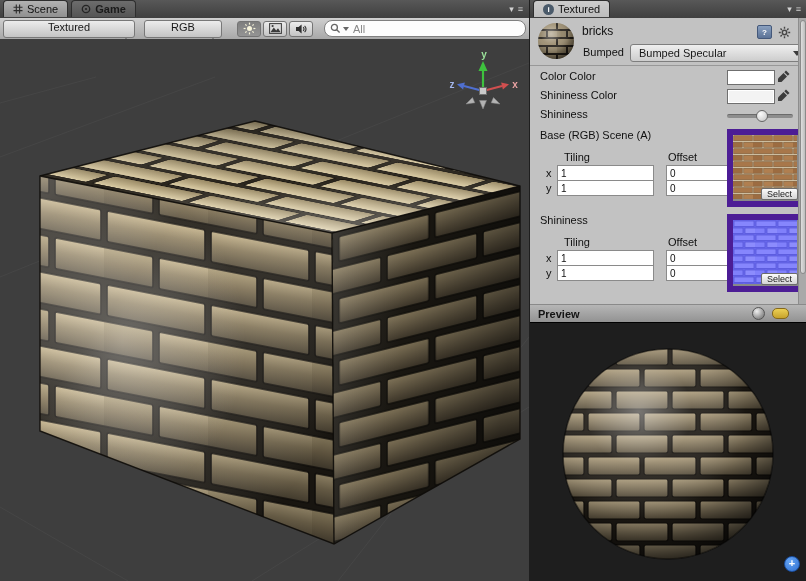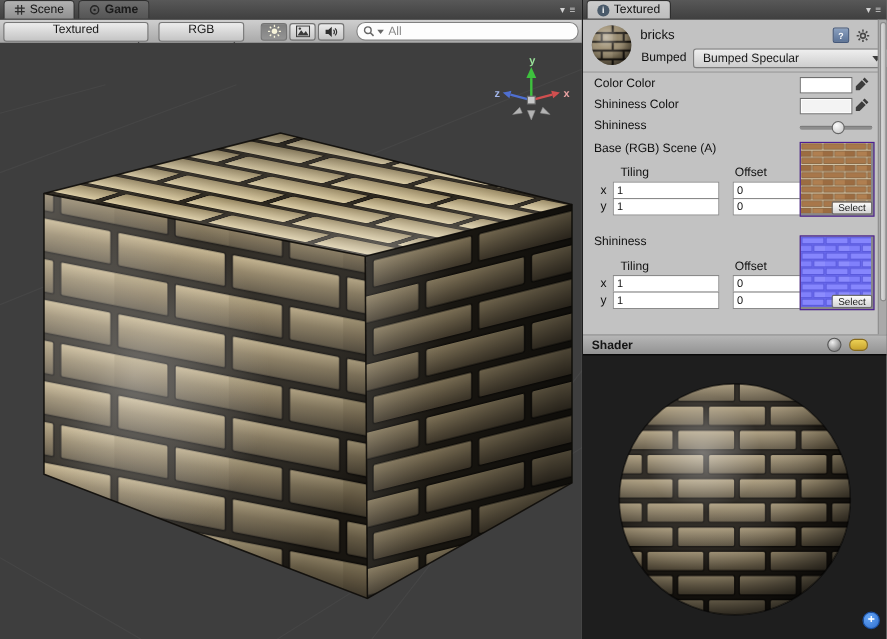--- a/index.html
+++ b/index.html
@@ -46,21 +46,21 @@
   .shader-dd .dcaret{margin-left:auto;width:0;height:0;border-left:4px solid transparent;border-right:4px solid transparent;border-top:5px solid #3c3c3c;}
   .header-icons{position:absolute;right:16px;top:7px;display:flex;gap:6px;align-items:center;}
   .help-badge{width:13px;height:12px;border-radius:2px;background:linear-gradient(#8aa0bf,#5c7397);border:1px solid #44587a;color:#fff;font-size:8px;font-weight:bold;display:flex;align-items:center;justify-content:center;}
 
   .lbl{position:absolute;color:#101010;}
   .swatch{position:absolute;width:46px;height:13px;border:1px solid #6f6f6f;box-shadow:inset 0 0 0 1px #fff;}
   .dropper{position:absolute;width:14px;height:14px;}
   .slider-track{position:absolute;width:66px;height:3px;background:#8d8d8d;border-top:1px solid #6b6b6b;border-radius:2px;}
   .slider-thumb{position:absolute;width:10px;height:10px;border-radius:50%;background:radial-gradient(circle at 35% 30%,#fbfbfb,#c2c2c2);border:1px solid #666;}
   .mini-input{position:absolute;height:14px;border:1px solid #8a8a8a;background:#fff;font-size:10px;padding:0 3px;color:#111;font-family:inherit;}
-  .thumb-box{position:absolute;width:66px;height:66px;border:1px solid #4c1d95;background:#888;}
+  .thumb-box{position:absolute;width:66px;height:66px;border:6px solid #4c1d95;background:#888;}
   .select-btn{position:absolute;right:1px;bottom:1px;height:12px;font-size:9px;line-height:10px;padding:0 5px;border:1px solid #6d6d6d;border-radius:2px;background:linear-gradient(#fbfbfb,#d4d4d4);color:#1a1a1a;font-family:inherit;}
 
   .preview-header{position:absolute;left:0;right:0;top:286px;height:17px;background:linear-gradient(#b6b6b6,#929292);border-top:1px solid #8a8a8a;border-bottom:1px solid #5f5f5f;display:flex;align-items:center;}
   .preview-header .ph-label{margin-left:8px;font-weight:bold;color:#141414;}
   .ph-buttons{margin-left:auto;display:flex;align-items:center;gap:7px;margin-right:18px;}
   .ph-sphere{width:11px;height:11px;border-radius:50%;background:radial-gradient(circle at 35% 30%,#f0f0f0,#9a9a9a 60%,#6c6c6c);border:1px solid #555;}
   .ph-lamp{width:15px;height:9px;border-radius:5px;background:linear-gradient(#ecd055,#c7a32c);border:1px solid #86691b;}
   .preview-area{position:absolute;left:0;right:0;top:304px;bottom:0;background:#1e1e1e;border-top:1px solid #000;overflow:hidden;}
   .preview-plus{position:absolute;right:7px;bottom:9px;width:14px;height:14px;border-radius:50%;background:radial-gradient(circle at 35% 30%,#66a6f5,#2f6fd0);border:1px solid #1b4fa0;color:#fff;font-size:11px;font-weight:bold;line-height:12px;text-align:center;}
 
@@ -363,21 +363,21 @@
               <rect x="-10" y="8" width="20" height="5.5" fill="#8080fb" stroke="#5252d6" stroke-width="0.7"></rect>
               <rect x="12" y="8" width="20" height="5.5" fill="#8c8cfd" stroke="#5252d6" stroke-width="0.7"></rect>
             </pattern>
           </defs>
           <rect width="64" height="64" fill="url(#pNorm)"></rect>
         </svg>
         <button class="select-btn">Select</button>
       </div>
 
       <div class="preview-header">
-        <span class="ph-label">Shader</span>
+        <span class="ph-label">Preview</span>
         <span class="ph-buttons">
           <span class="ph-sphere"></span>
           <span class="ph-lamp"></span>
         </span>
       </div>
       <div class="preview-area">
         <svg width="277" height="260" viewBox="0 0 277 260">
           <defs>
             <linearGradient id="gS1" x1="0" y1="0" x2="0" y2="1">
               <stop offset="0" stop-color="#af9f7e"></stop>

